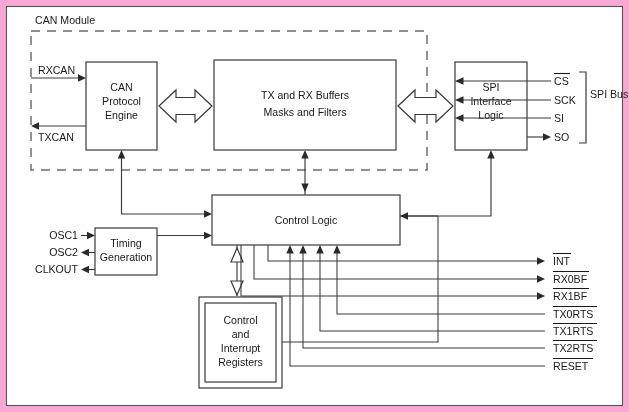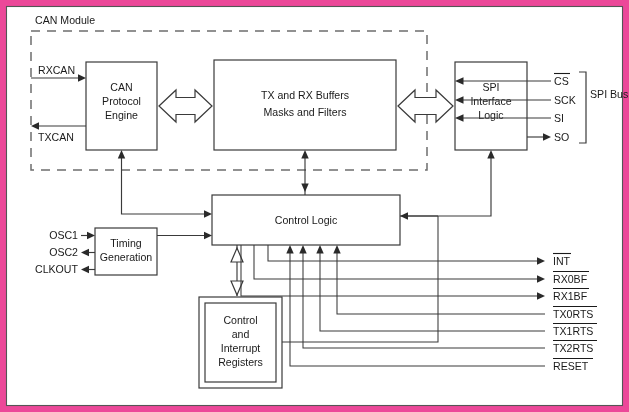--- a/index.html
+++ b/index.html
@@ -11,21 +11,21 @@
   body {
     width: 629px;
     height: 412px;
     font-family: "Liberation Sans", sans-serif;
     overflow: hidden;
   }
   #diagram-root {
     position: relative;
     width: 629px;
     height: 412px;
-    background: #ec4899;
+    background: #f9a8d4;
   }
   svg#block-diagram {
     display: block;
     width: 629px;
     height: 412px;
   }
   .blk-rect {
     fill: #ffffff;
     stroke: #3a3a3a;
     stroke-width: 1.2;

